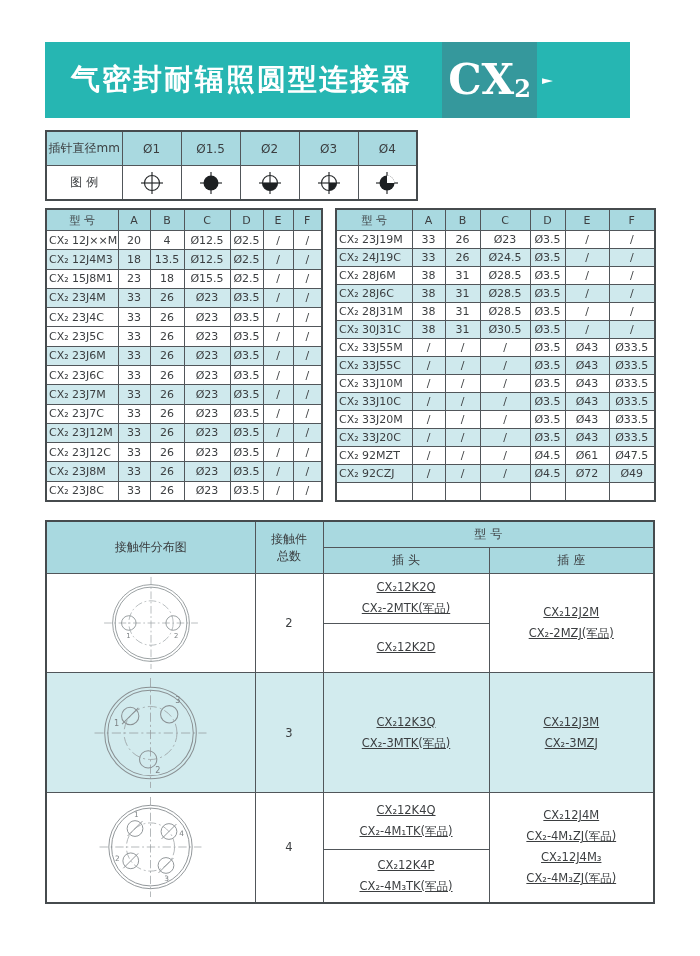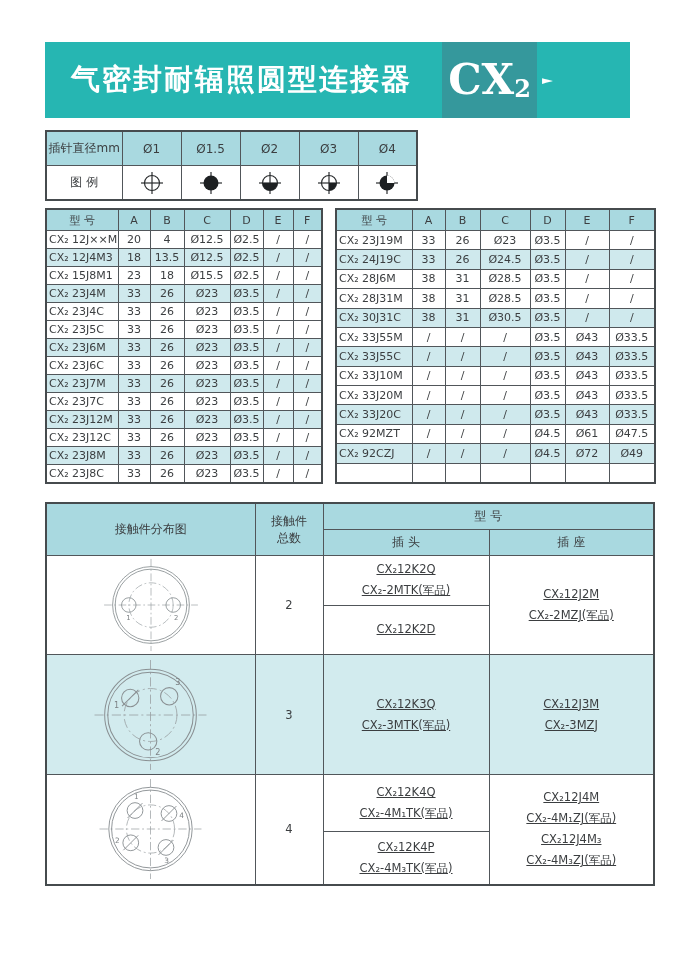--- a/index.html
+++ b/index.html
@@ -334,20 +334,29 @@
           </tr>
           <tr>
             <td class="model">CX₂ 28J6M</td>
             <td>38</td>
             <td>31</td>
             <td>Ø28.5</td>
             <td>Ø3.5</td>
             <td>/</td>
             <td>/</td>
           </tr>
+          <tr class="alt">
+            <td class="model">CX₂ 28J6C</td>
+            <td>38</td>
+            <td>31</td>
+            <td>Ø28.5</td>
+            <td>Ø3.5</td>
+            <td>/</td>
+            <td>/</td>
+          </tr>
           <tr>
             <td class="model">CX₂ 28J31M</td>
             <td>38</td>
             <td>31</td>
             <td>Ø28.5</td>
             <td>Ø3.5</td>
             <td>/</td>
             <td>/</td>
           </tr>
           <tr class="alt">
@@ -372,20 +381,29 @@
             <td class="model">CX₂ 33J55C</td>
             <td>/</td>
             <td>/</td>
             <td>/</td>
             <td>Ø3.5</td>
             <td>Ø43</td>
             <td>Ø33.5</td>
           </tr>
           <tr>
             <td class="model">CX₂ 33J10M</td>
+            <td>/</td>
+            <td>/</td>
+            <td>/</td>
+            <td>Ø3.5</td>
+            <td>Ø43</td>
+            <td>Ø33.5</td>
+          </tr>
+          <tr class="alt">
+            <td class="model">CX₂ 33J10C</td>
             <td>/</td>
             <td>/</td>
             <td>/</td>
             <td>Ø3.5</td>
             <td>Ø43</td>
             <td>Ø33.5</td>
           </tr>
           <tr>
             <td class="model">CX₂ 33J20M</td>
             <td>/</td>

